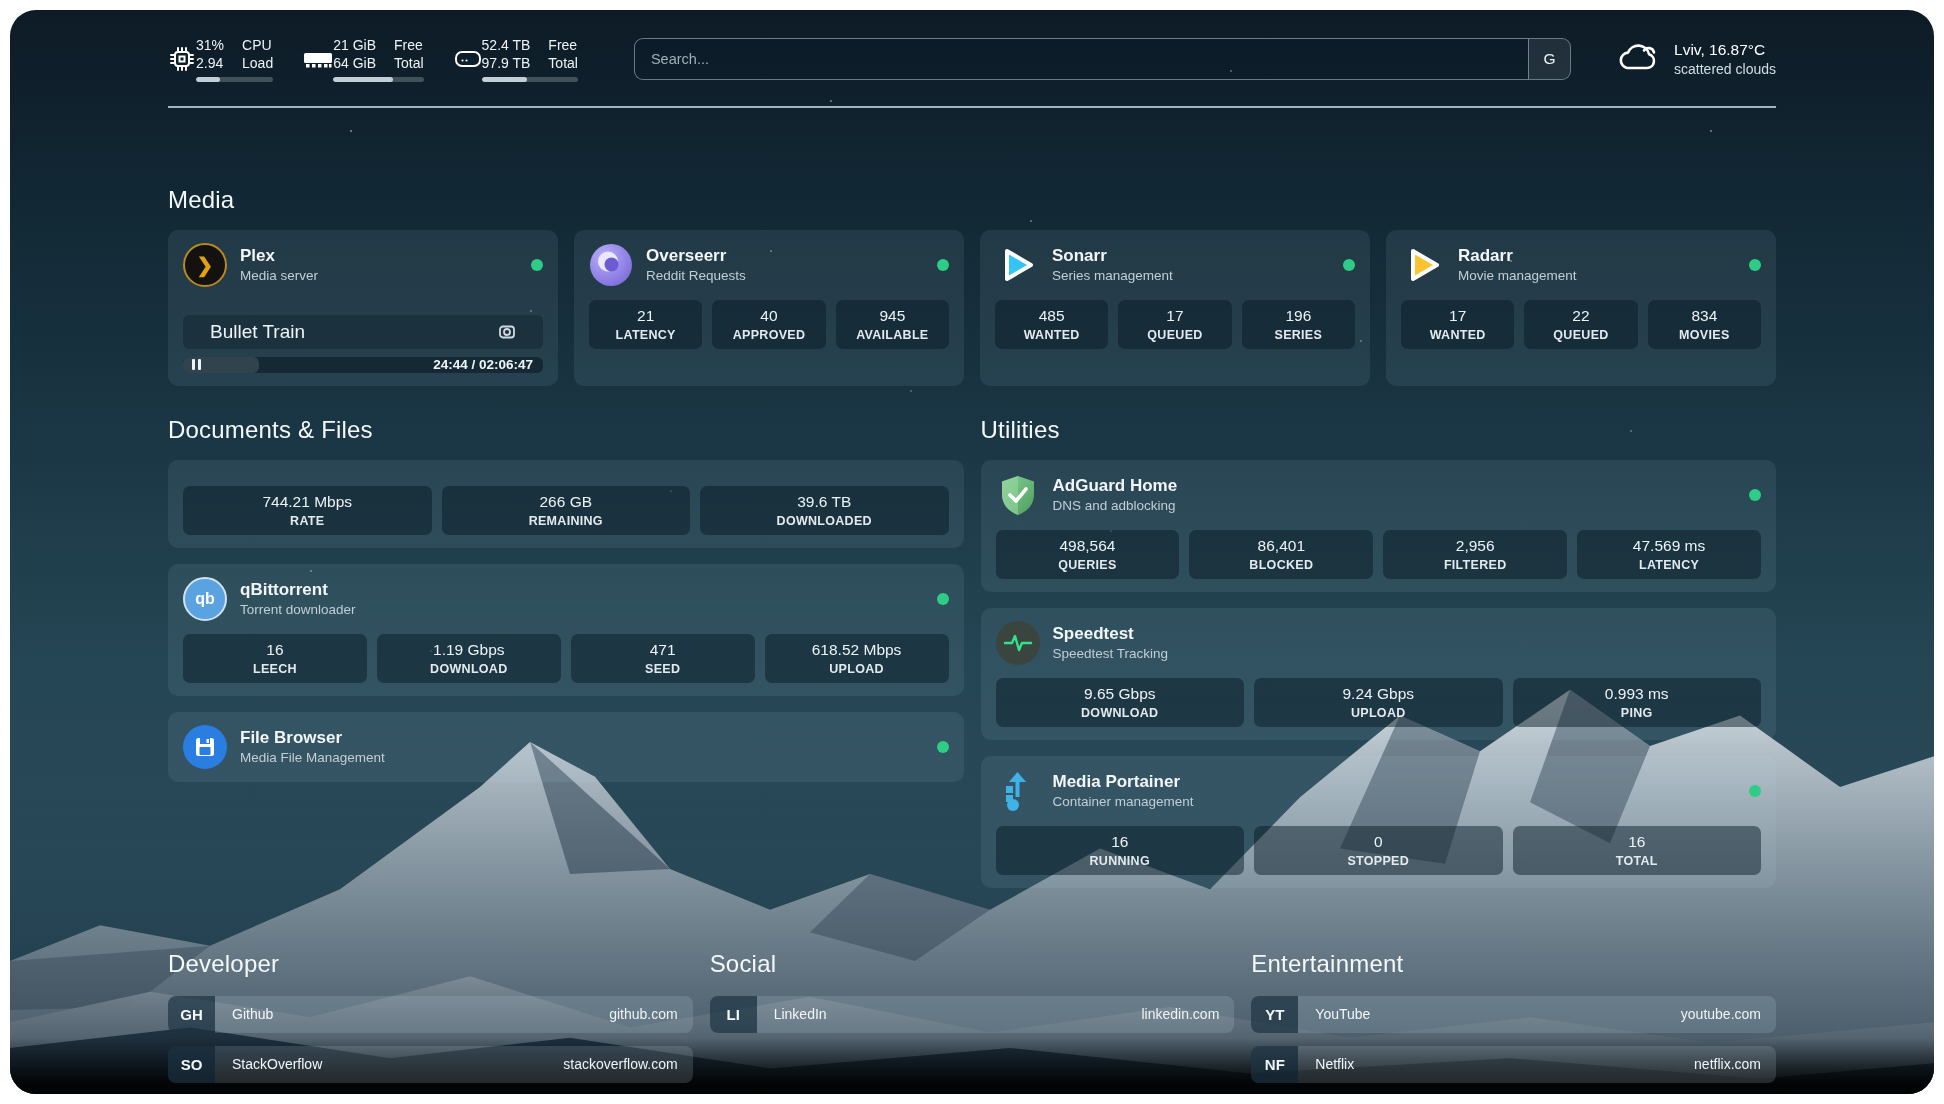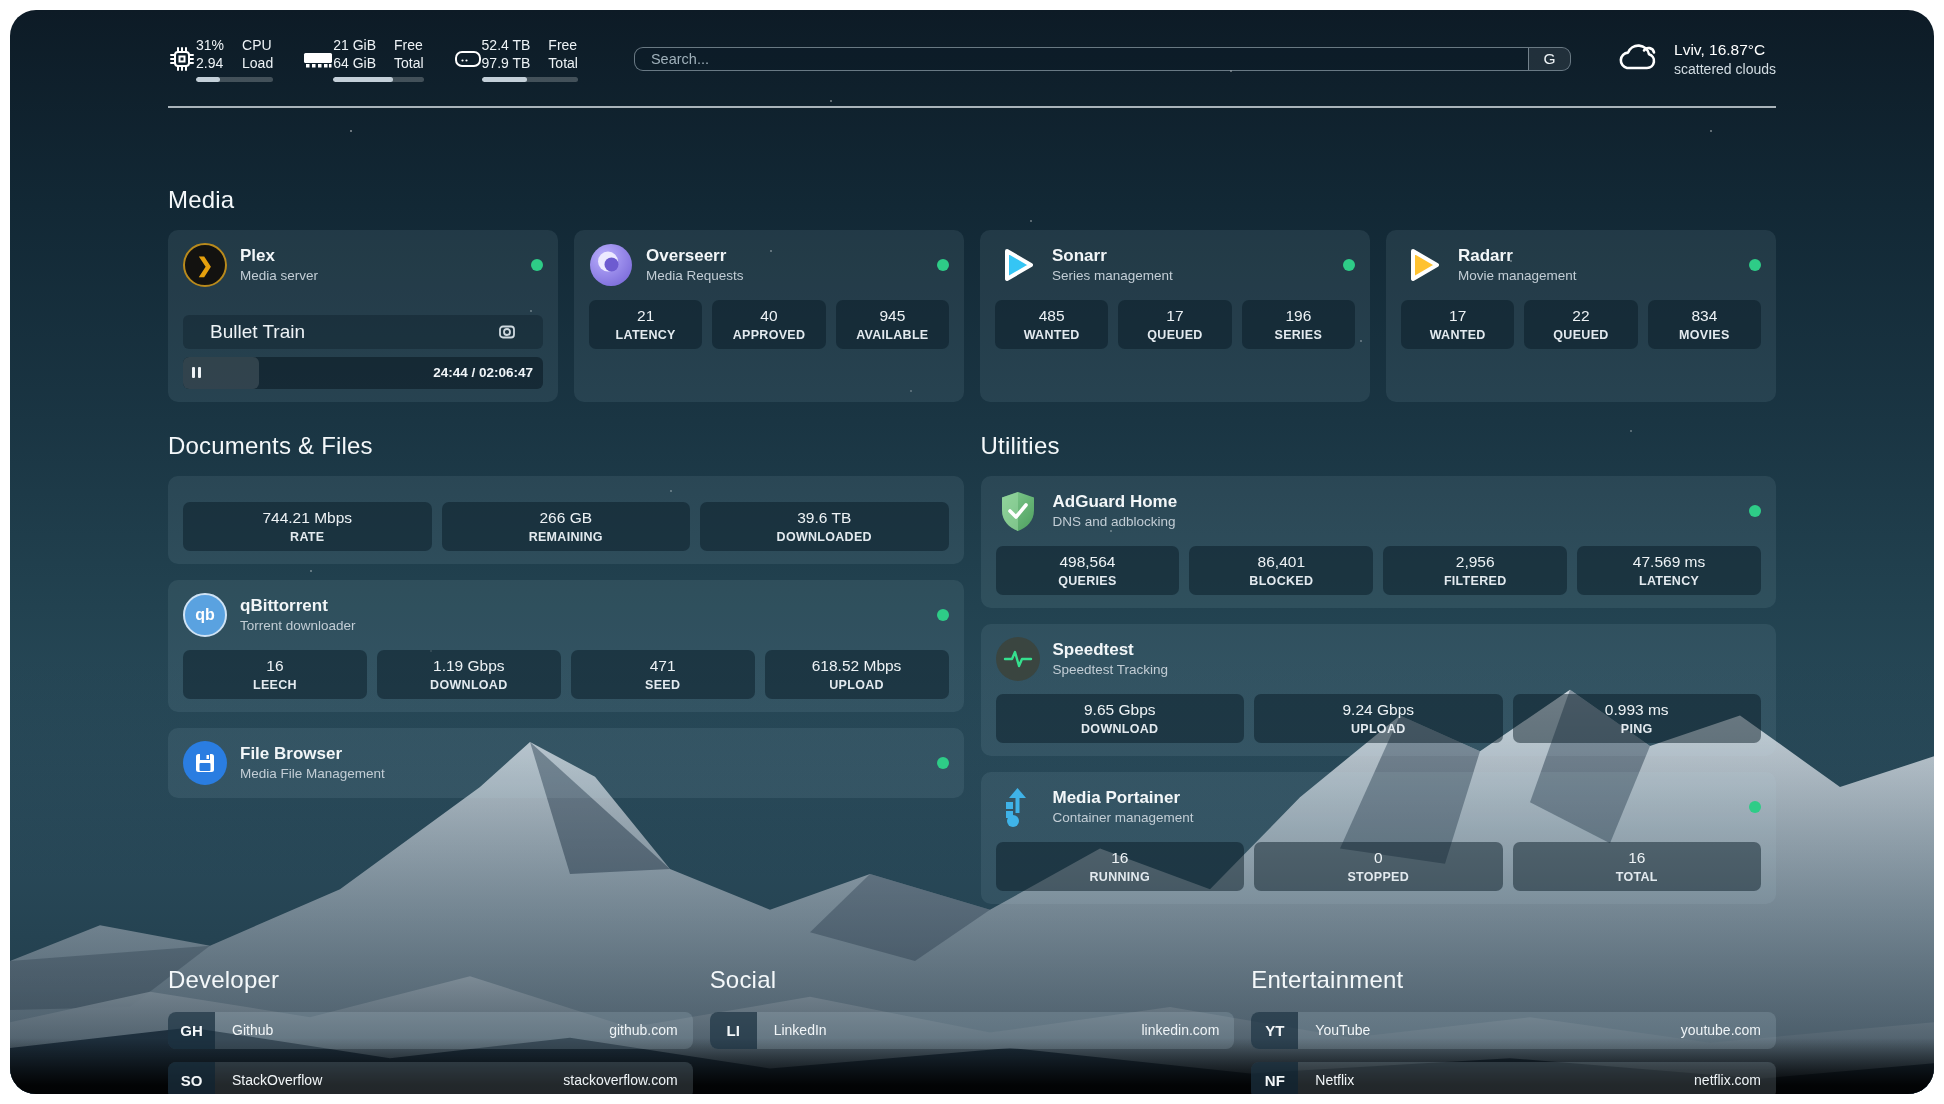--- a/index.html
+++ b/index.html
@@ -29,21 +29,21 @@
 
   
   .topbar { margin-top:26px; display:flex; align-items:center; }
   .res { display:flex; align-items:center; margin-right:30px; color:#eef3f6; }
   .res-icon { display:flex; align-items:center; }
   .res-row { display:flex; gap:18px; }
   .res-col { display:flex; flex-direction:column; font-size:14px; line-height:1.3; }
   .bar { margin-top:5px; height:4.5px; border-radius:3px; background:rgba(255,255,255,.22); overflow:hidden; }
   .bar i { display:block; height:100%; background:#c3cfd8; border-radius:3px; }
 
-  .search-wrap { flex:1; display:flex; align-items:center; height:24px; margin:0 44px 0 26px;
+  .search-wrap { flex:1; display:flex; align-items:center; height:42px; margin:0 44px 0 26px;
     border:1.5px solid rgba(168,184,194,.6); border-radius:9px; background:rgba(10,25,35,.22); overflow:hidden; }
   .search-wrap input { flex:1; background:transparent; border:none; outline:none; color:#dfe7ec;
     padding:0 16px; font-size:14.5px; font-family:"Liberation Sans", sans-serif; }
   .search-wrap input::placeholder { color:#9fb0ba; }
   .gbtn { width:42px; align-self:stretch; border-left:1.5px solid rgba(168,184,194,.6);
     background:rgba(255,255,255,.09); color:#eef3f6; font-size:15.5px; font-weight:500;
     display:flex; align-items:center; justify-content:center; cursor:pointer; }
 
   .weather { display:flex; align-items:center; gap:13px; color:#fff; }
   .weather .w1 { font-size:15.5px; }
@@ -68,21 +68,21 @@
   .cols-3 { grid-template-columns:repeat(3,1fr); }
   .cols-4 { grid-template-columns:repeat(4,1fr); }
   .stat { background:rgba(7,25,35,.48); border-radius:7px; padding:7px 4px; text-align:center; }
   .sv { font-size:15.5px; color:#edf2f5; }
   .sl { font-size:12.5px; font-weight:700; color:#e3eaef; margin-top:3px; letter-spacing:.3px; }
 
   
   .now-row { margin-top:28px; background:rgba(5,20,30,.30); border-radius:6px; padding:6px 27px;
     display:flex; align-items:center; color:#eef3f6; font-size:19px; }
   .now-row .cam { margin-left:auto; display:flex; }
-  .progress-row { margin-top:8px; height:32px; border-radius:6px; background:rgba(3,14,22,.45);
+  .progress-row { margin-top:8px; height:16px; border-radius:6px; background:rgba(3,14,22,.45);
     position:relative; display:flex; align-items:center; overflow:hidden; }
   .progress-fill { position:absolute; left:0; top:0; bottom:0; width:21%;
     background:rgba(255,255,255,.12); border-radius:6px; }
   .pause { position:relative; display:flex; gap:3px; margin-left:9px; }
   .pause span { width:3px; height:11px; background:#eef3f6; border-radius:1px; }
   .ptime { margin-left:auto; margin-right:10px; position:relative; color:#f0f5f8; font-size:13.5px; font-weight:600; }
 
   .two-col { margin-top:30px; display:grid; grid-template-columns:1fr 1fr; gap:17px; align-items:start; }
   .col { display:flex; flex-direction:column; gap:16px; }
   .col .sec-title { margin-bottom:0; }
@@ -288,21 +288,21 @@
                     <stop offset="1" stop-color="#7463d6"></stop>
                   </radialGradient>
                 </defs>
               <circle cx="22" cy="22" r="21" fill="url(#ovg)"></circle>
               <circle cx="19" cy="18.5" r="10" fill="#ece9ff"></circle>
               <circle cx="22.5" cy="21.5" r="7" fill="#6d5bd0"></circle>
             </svg>
           </span>
           <div class="titles">
             <div class="app-name">Overseerr</div>
-            <div class="app-desc">Media Requests</div>
+            <div class="app-desc">Reddit Requests</div>
           </div>
           <span class="dot"></span>
         </div>
         <div class="stats cols-3">
           <div class="stat">
             <div class="sv">21</div>
               <div class="sl">LATENCY</div>
             </div>
           <div class="stat">
             <div class="sv">40</div>

